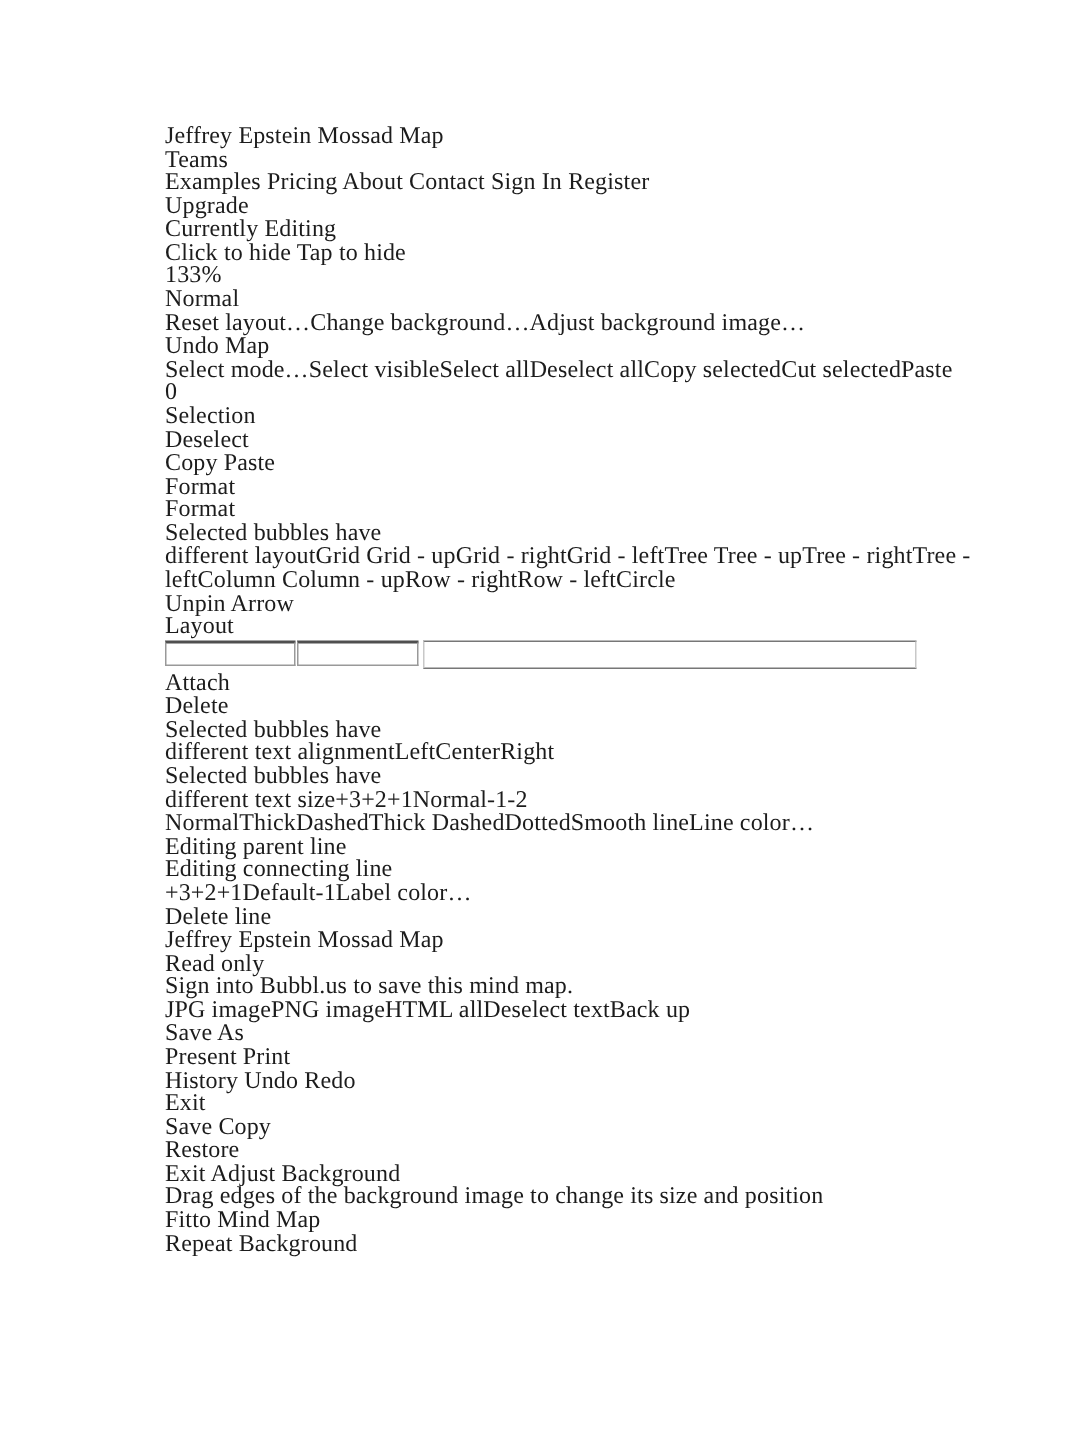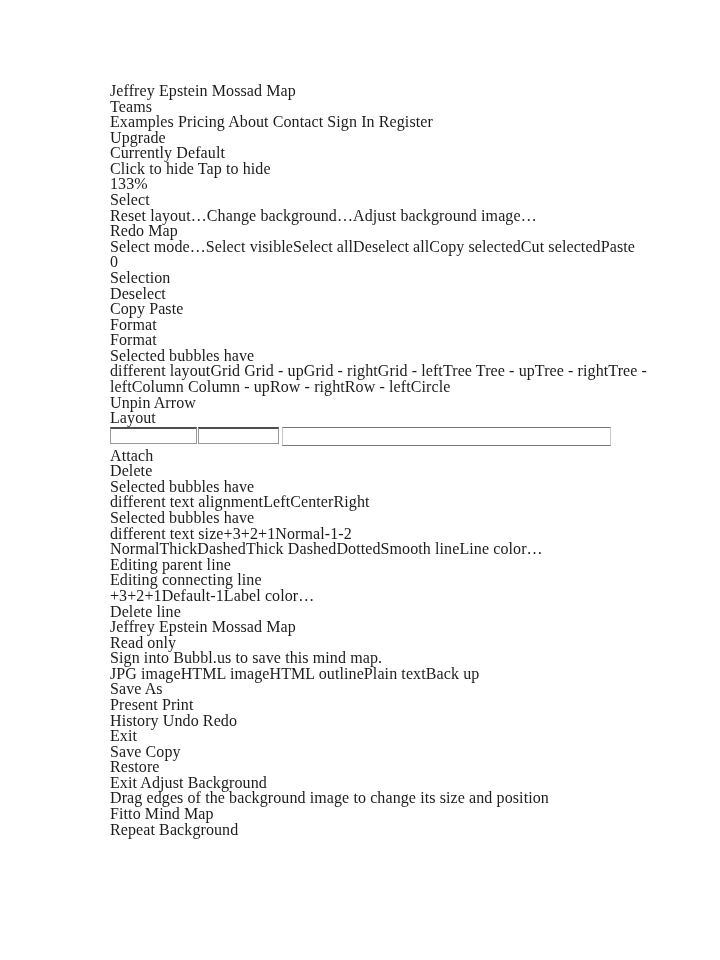--- a/index.html
+++ b/index.html
@@ -64,26 +64,26 @@
 </head>
 <body>
 
 <div class="page">
   <div class="content">
 
     <div class="line">Jeffrey Epstein Mossad Map</div>
     <div class="line">Teams</div>
     <div class="line">Examples Pricing About Contact Sign In Register</div>
     <div class="line">Upgrade</div>
-    <div class="line">Currently Default</div>
+    <div class="line">Currently Editing</div>
     <div class="line">Click to hide Tap to hide</div>
     <div class="line">133%</div>
-    <div class="line">Select</div>
+    <div class="line">Normal</div>
     <div class="line">Reset layout…Change background…Adjust background image…</div>
-    <div class="line">Redo Map</div>
+    <div class="line">Undo Map</div>
     <div class="line">Select mode…Select visibleSelect allDeselect allCopy selectedCut selectedPaste</div>
     <div class="line">0</div>
     <div class="line">Selection</div>
     <div class="line">Deselect</div>
     <div class="line">Copy Paste</div>
     <div class="line">Format</div>
     <div class="line">Format</div>
     <div class="line">Selected bubbles have</div>
     <div class="line">different layoutGrid Grid - upGrid - rightGrid - leftTree Tree - upTree - rightTree -</div>
     <div class="line">leftColumn Column - upRow - rightRow - leftCircle</div>
@@ -103,21 +103,21 @@
     <div class="line">Selected bubbles have</div>
     <div class="line">different text size+3+2+1Normal-1-2</div>
     <div class="line">NormalThickDashedThick DashedDottedSmooth lineLine color…</div>
     <div class="line">Editing parent line</div>
     <div class="line">Editing connecting line</div>
     <div class="line">+3+2+1Default-1Label color…</div>
     <div class="line">Delete line</div>
     <div class="line">Jeffrey Epstein Mossad Map</div>
     <div class="line">Read only</div>
     <div class="line">Sign into Bubbl.us to save this mind map.</div>
-    <div class="line">JPG imageHTML imageHTML outlinePlain textBack up</div>
+    <div class="line">JPG imagePNG imageHTML allDeselect textBack up</div>
     <div class="line">Save As</div>
     <div class="line">Present Print</div>
     <div class="line">History Undo Redo</div>
     <div class="line">Exit</div>
     <div class="line">Save Copy</div>
     <div class="line">Restore</div>
     <div class="line">Exit Adjust Background</div>
     <div class="line">Drag edges of the background image to change its size and position</div>
     <div class="line">Fitto Mind Map</div>
     <div class="line">Repeat Background</div>

